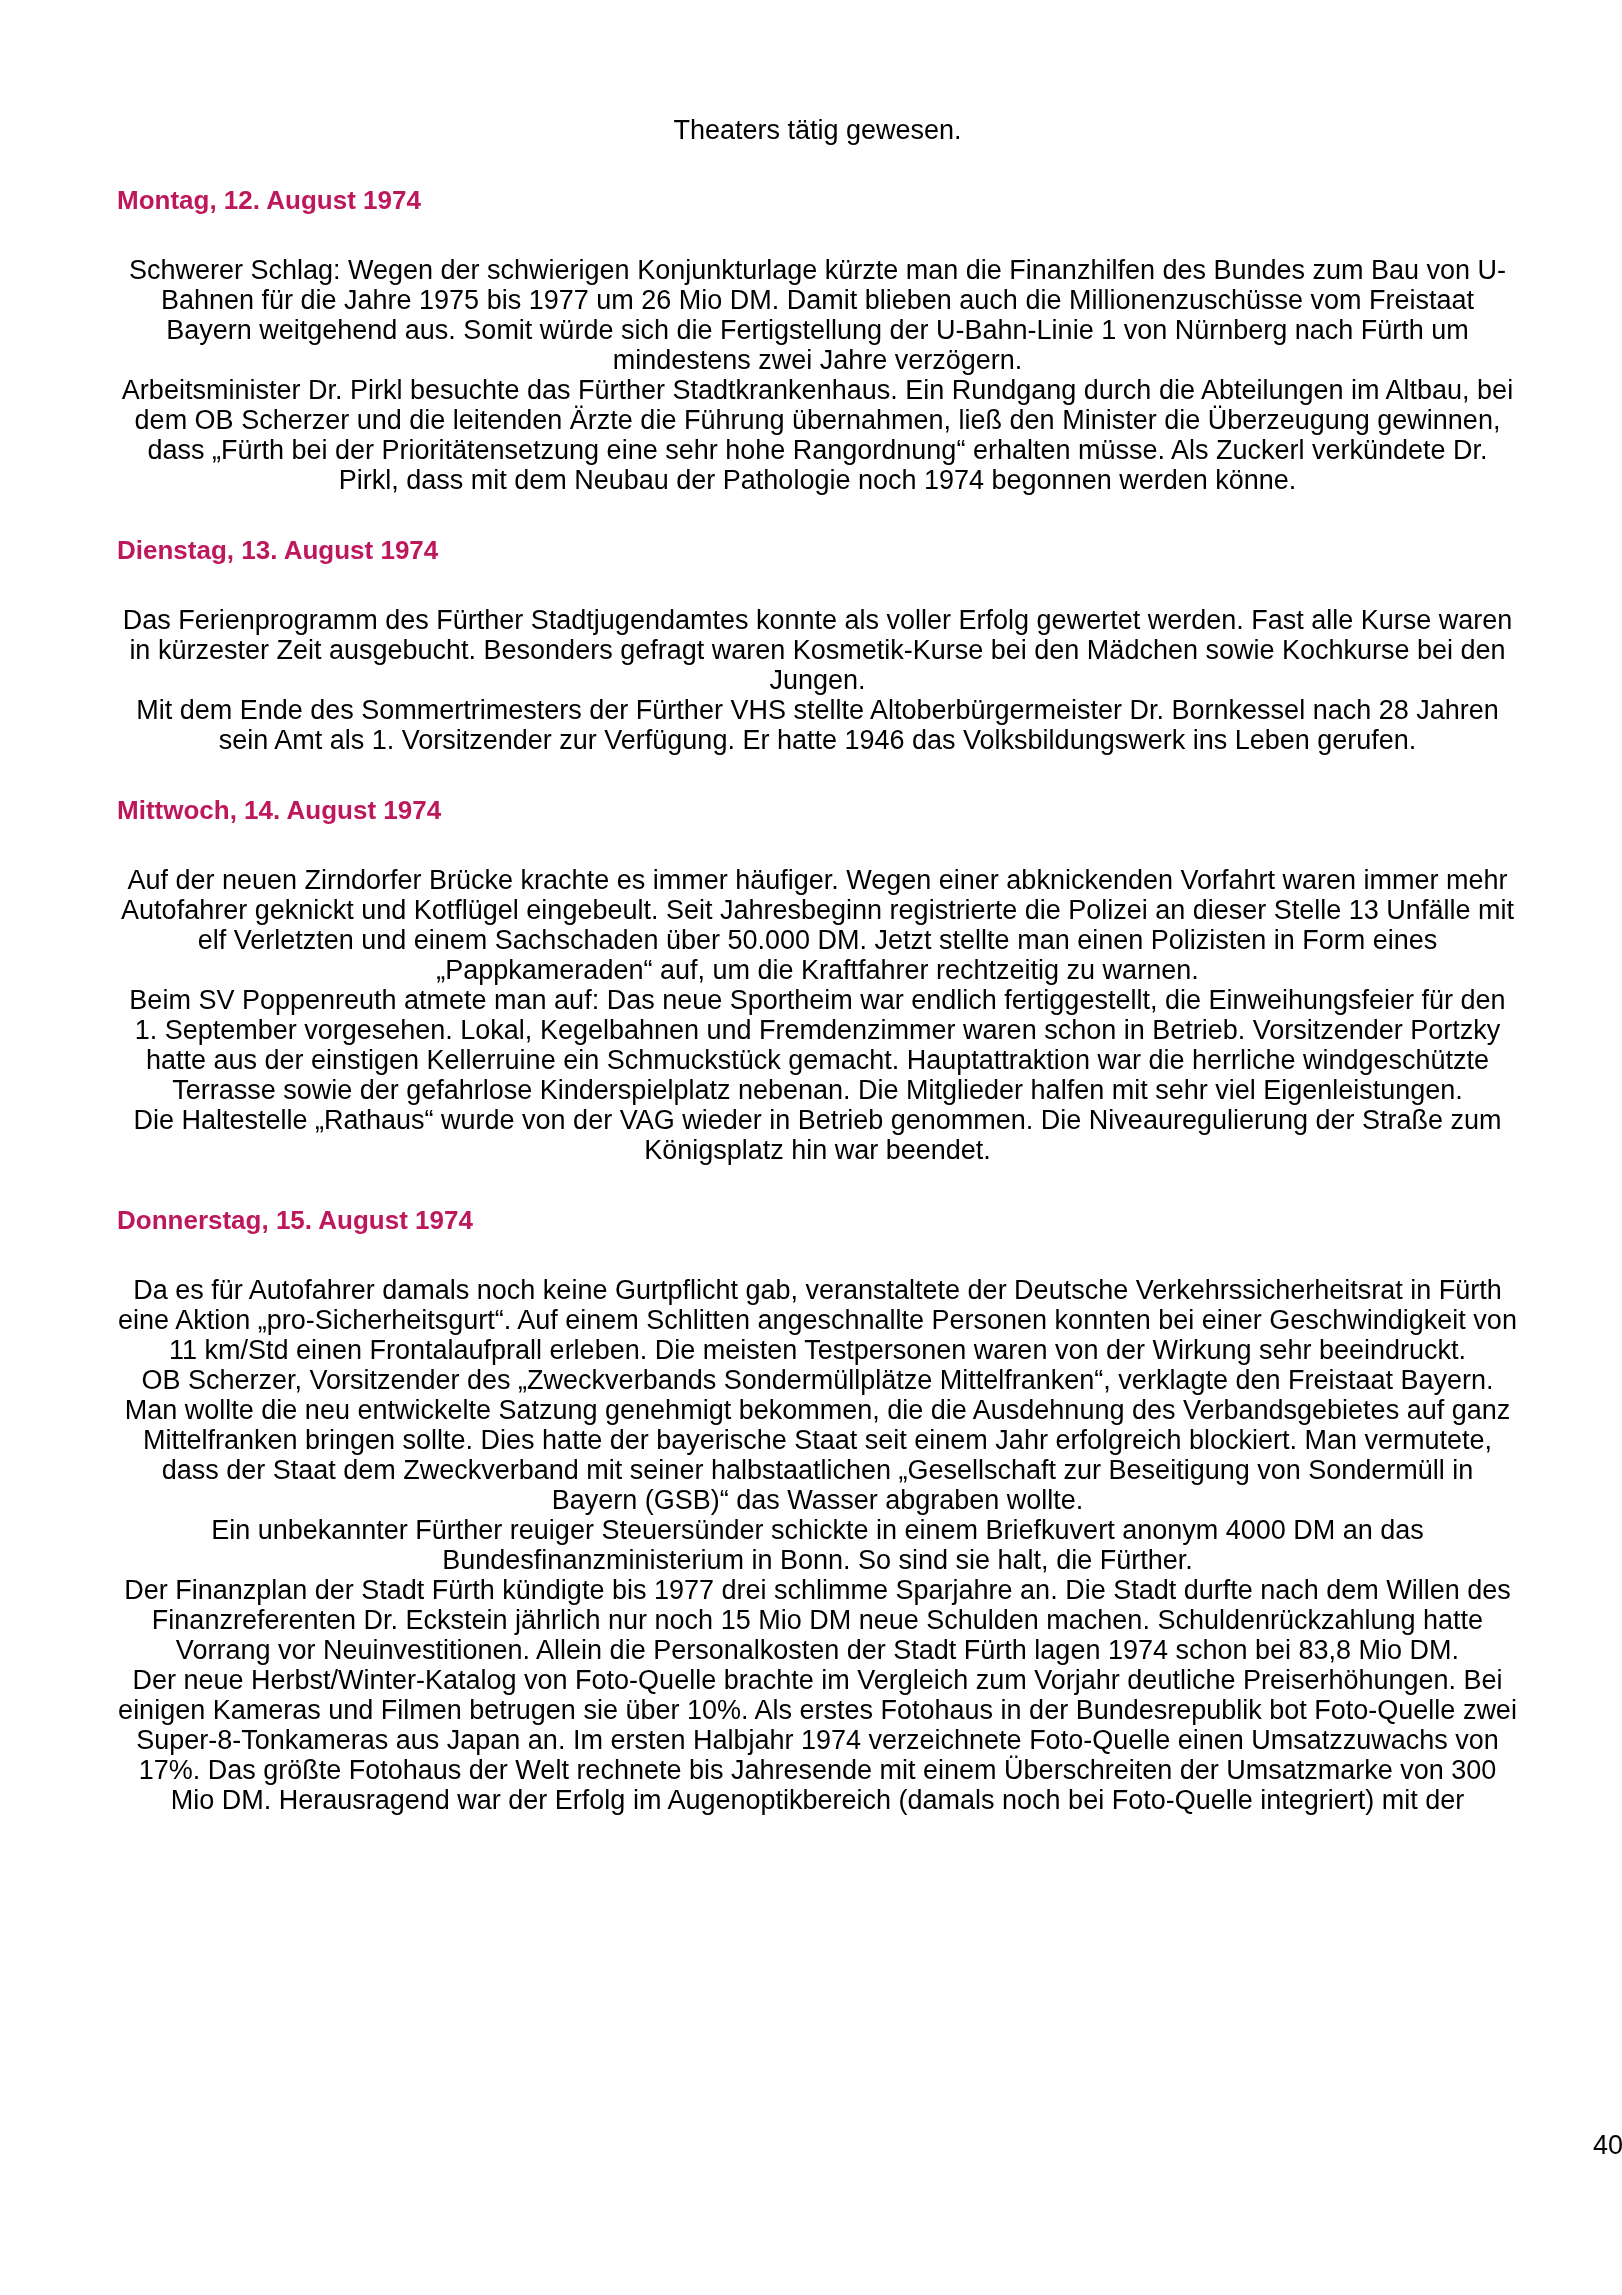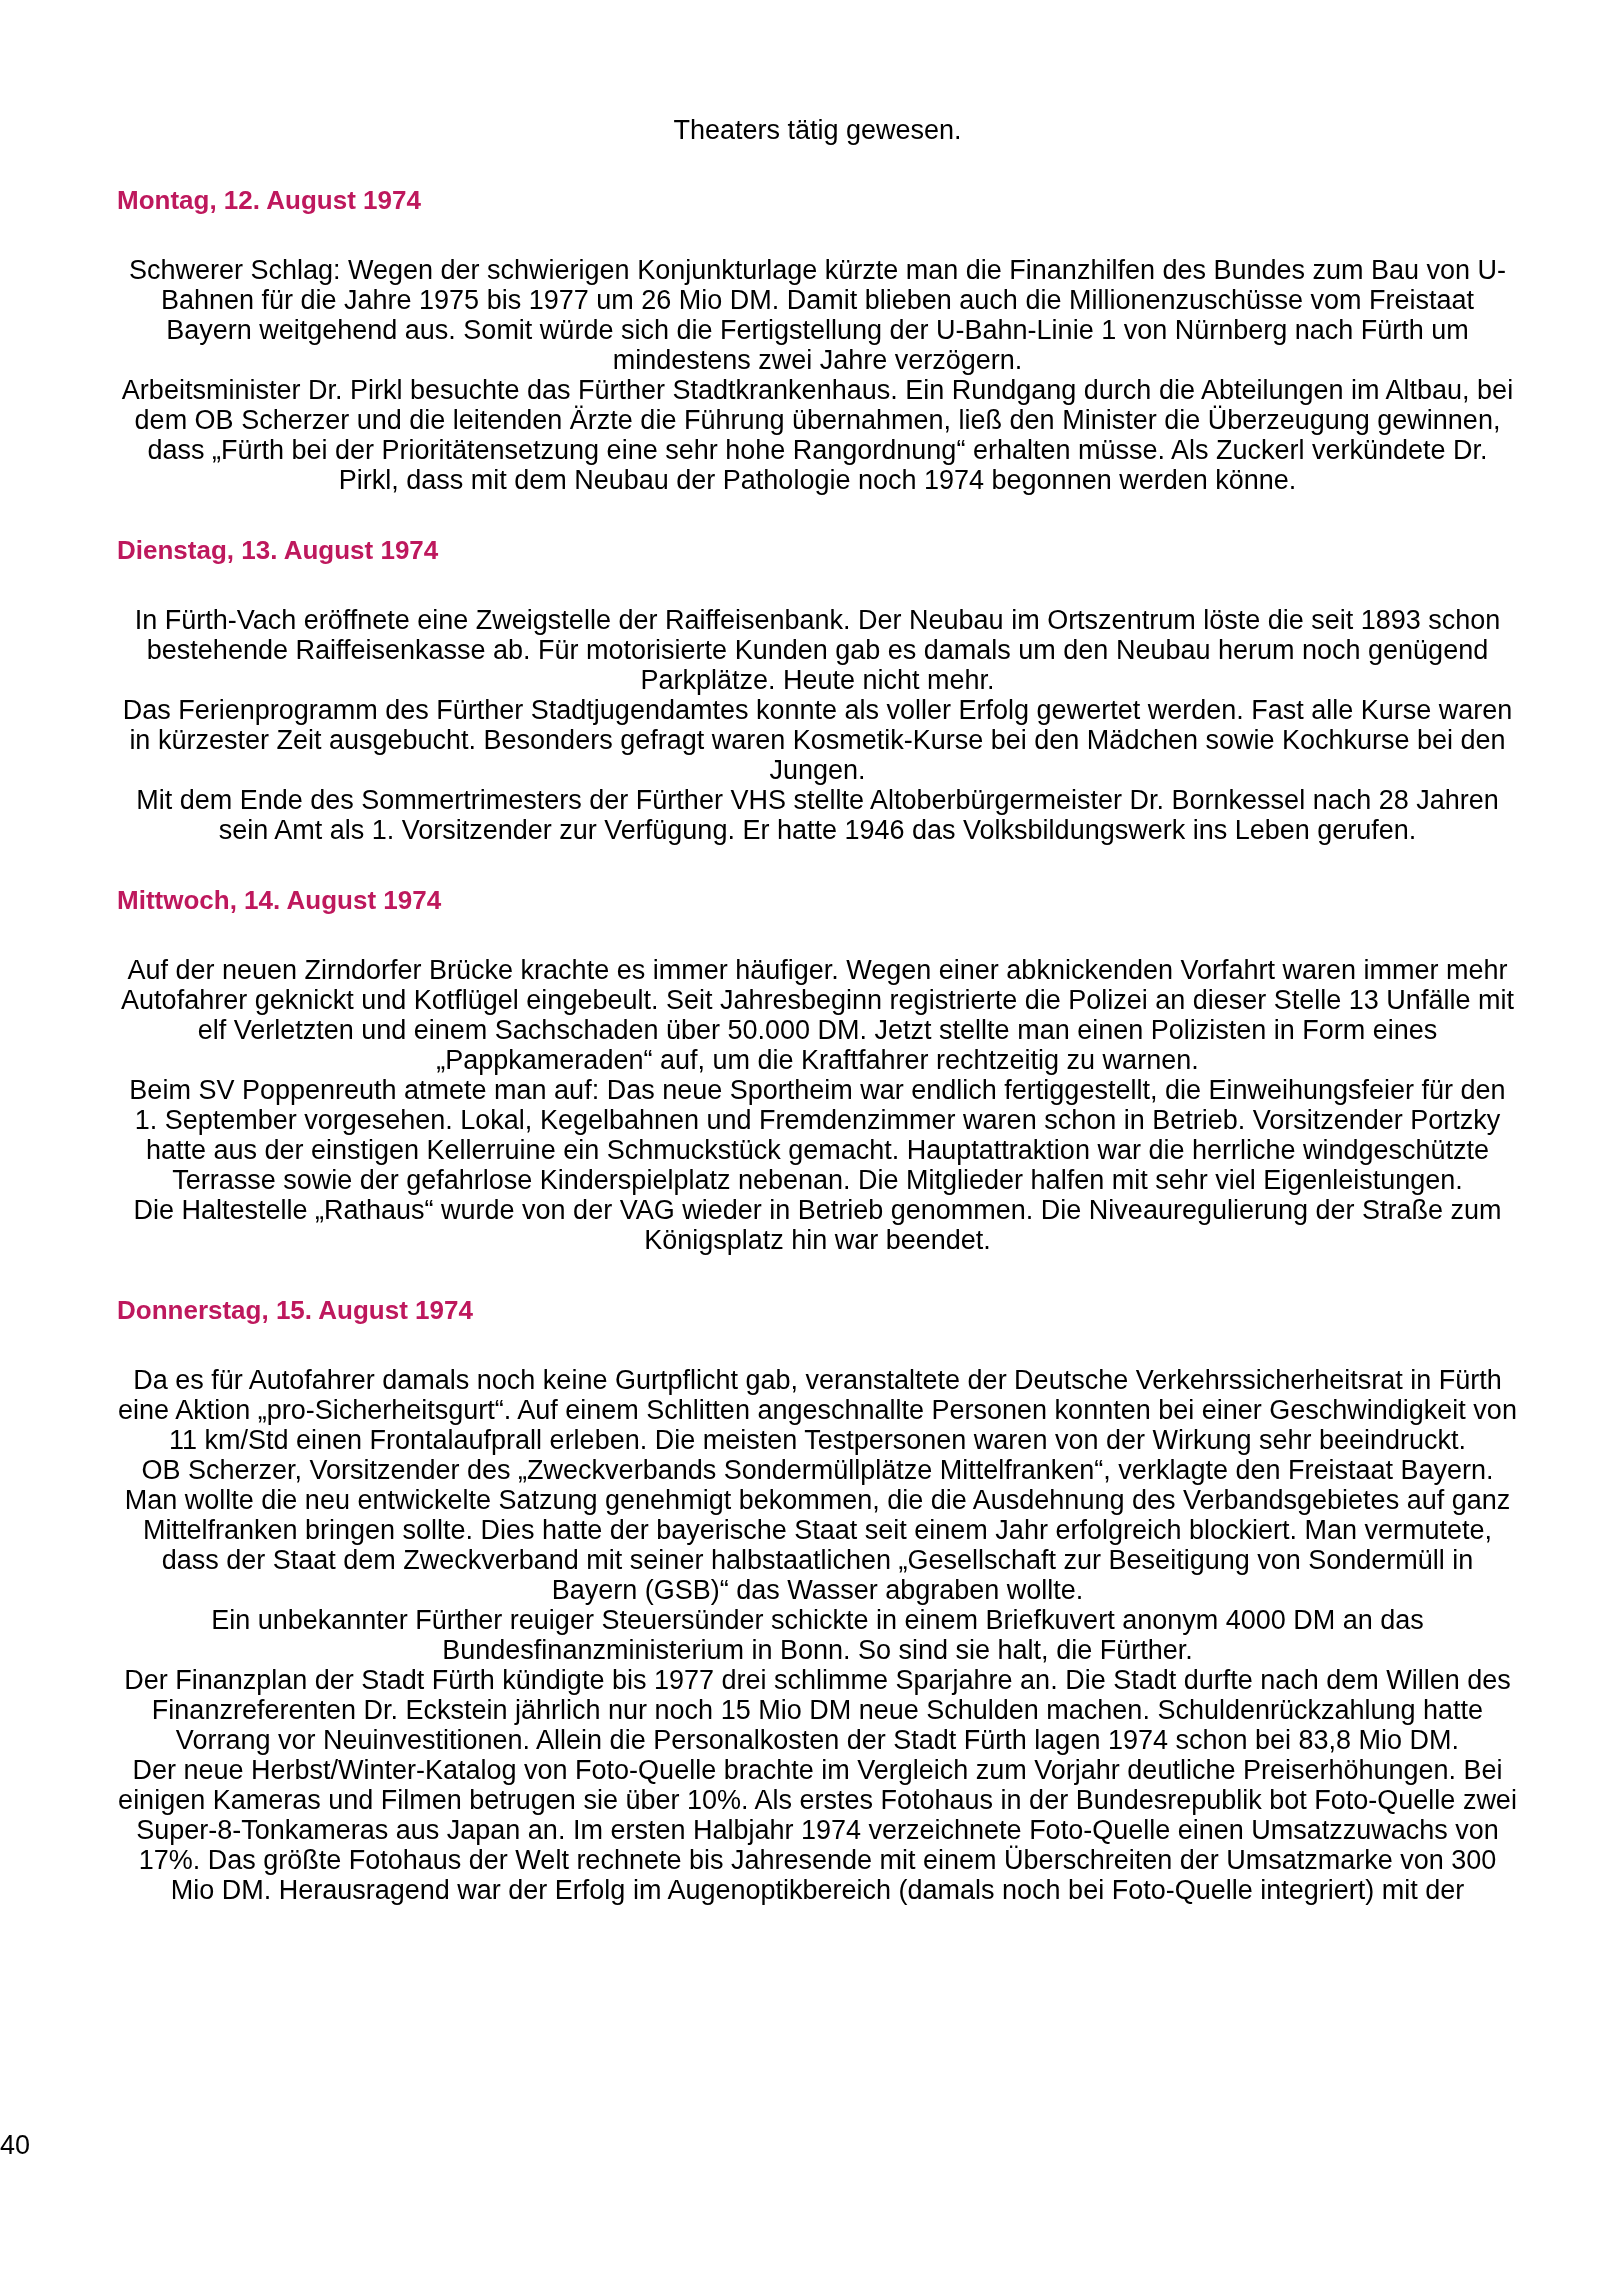--- a/index.html
+++ b/index.html
@@ -39,42 +39,41 @@
     }
     .day-section {
       margin: 0;
       padding: 0;
     }
     .page-number {
       position: absolute;
       left: 0;
       right: 0;
       top: 2130px;
-      text-align: left;
+      text-align: right;
       font-size: 27px;
       line-height: 30px;
       color: #000000;
     }
   </style>
 </head>
 <body>
 
 <div class="page">
 
   <p class="body-text intro-line">Theaters tätig gewesen.</p>
 
   <section class="day-section">
     <h2 class="day-heading">Montag, 12. August 1974</h2>
     <p class="body-text">Schwerer Schlag: Wegen der schwierigen Konjunkturlage kürzte man die Finanzhilfen des Bundes zum Bau von U-Bahnen für die Jahre 1975 bis 1977 um 26 Mio DM. Damit blieben auch die Millionenzuschüsse vom Freistaat Bayern weitgehend aus. Somit würde sich die Fertigstellung der U-Bahn-Linie 1 von Nürnberg nach Fürth um mindestens zwei Jahre verzögern.</p>
     <p class="body-text">Arbeitsminister Dr. Pirkl besuchte das Fürther Stadtkrankenhaus. Ein Rundgang durch die Abteilungen im Altbau, bei dem OB Scherzer und die leitenden Ärzte die Führung übernahmen, ließ den Minister die Überzeugung gewinnen, dass „Fürth bei der Prioritätensetzung eine sehr hohe Rangordnung“ erhalten müsse. Als Zuckerl verkündete Dr. Pirkl, dass mit dem Neubau der Pathologie noch 1974 begonnen werden könne.</p>
   </section>
 
   <section class="day-section">
     <h2 class="day-heading">Dienstag, 13. August 1974</h2>
-    <p class="body-text">In Fürth-Vach eröffnete eine Zweigstelle der Raiffeisenbank. Der Neubau im Ortszentrum löste die seit 1893 schon bestehende Raiffeisenkasse ab. Für motorisierte Kunden gab es damals um den Neubau herum noch genügend Parkplätze. Heute nicht mehr.</p>
     <p class="body-text">Das Ferienprogramm des Fürther Stadtjugendamtes konnte als voller Erfolg gewertet werden. Fast alle Kurse waren in kürzester Zeit ausgebucht. Besonders gefragt waren Kosmetik-Kurse bei den Mädchen sowie Kochkurse bei den Jungen.</p>
     <p class="body-text">Mit dem Ende des Sommertrimesters der Fürther VHS stellte Altoberbürgermeister Dr. Bornkessel nach 28 Jahren sein Amt als 1. Vorsitzender zur Verfügung. Er hatte 1946 das Volksbildungswerk ins Leben gerufen.</p>
   </section>
 
   <section class="day-section">
     <h2 class="day-heading">Mittwoch, 14. August 1974</h2>
     <p class="body-text">Auf der neuen Zirndorfer Brücke krachte es immer häufiger. Wegen einer abknickenden Vorfahrt waren immer mehr Autofahrer geknickt und Kotflügel eingebeult. Seit Jahresbeginn registrierte die Polizei an dieser Stelle 13 Unfälle mit elf Verletzten und einem Sachschaden über 50.000 DM. Jetzt stellte man einen Polizisten in Form eines „Pappkameraden“ auf, um die Kraftfahrer rechtzeitig zu warnen.</p>
     <p class="body-text">Beim SV Poppenreuth atmete man auf: Das neue Sportheim war endlich fertiggestellt, die Einweihungsfeier für den 1. September vorgesehen. Lokal, Kegelbahnen und Fremdenzimmer waren schon in Betrieb. Vorsitzender Portzky hatte aus der einstigen Kellerruine ein Schmuckstück gemacht. Hauptattraktion war die herrliche windgeschützte Terrasse sowie der gefahrlose Kinderspielplatz nebenan. Die Mitglieder halfen mit sehr viel Eigenleistungen.</p>
     <p class="body-text">Die Haltestelle „Rathaus“ wurde von der VAG wieder in Betrieb genommen. Die Niveauregulierung der Straße zum Königsplatz hin war beendet.</p>
   </section>

